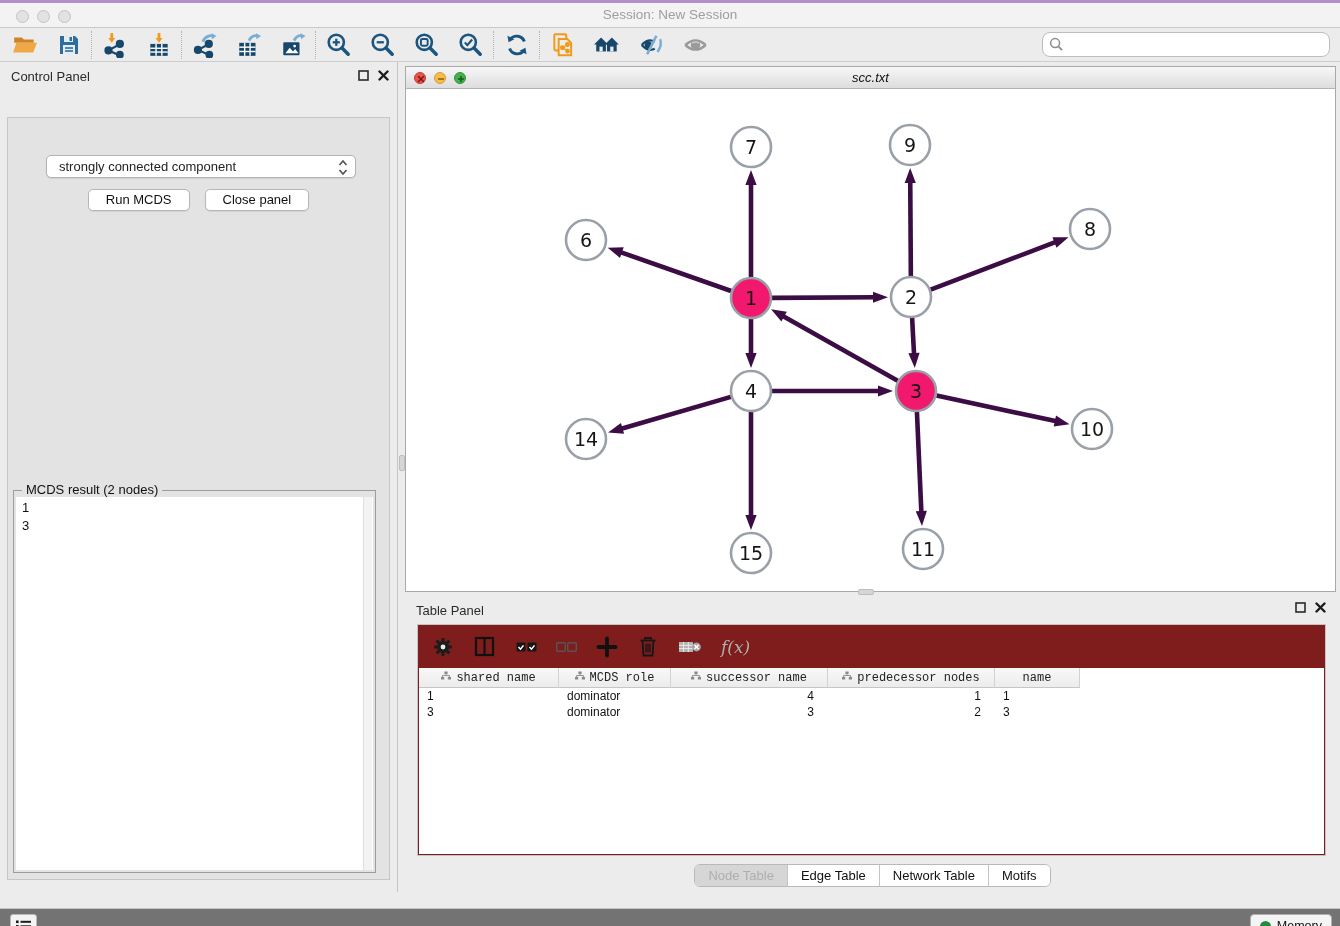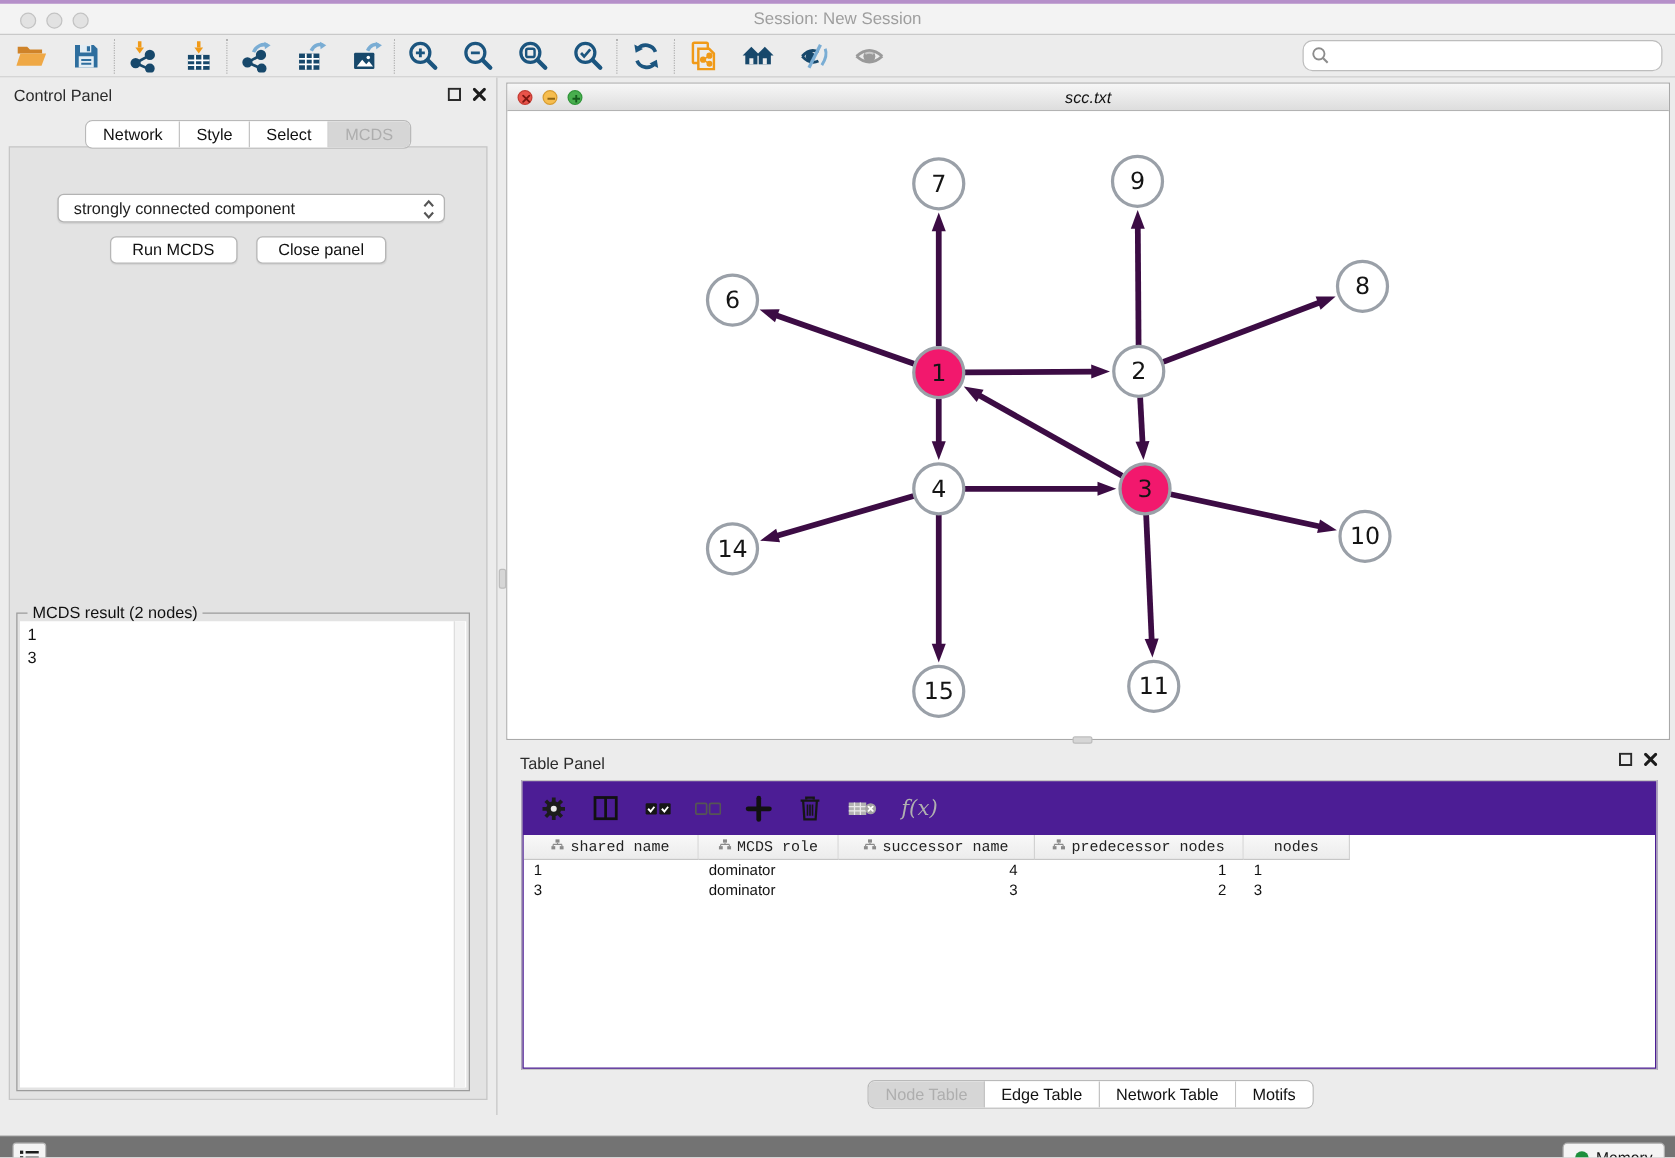--- a/index.html
+++ b/index.html
@@ -62,21 +62,21 @@
   .tl { position:absolute; top:5px; display:flex; gap:8px; left:8px; }
   .tlb { width:12px; height:12px; border-radius:50%; position:relative; }
   .tlb svg { position:absolute; left:2px; top:2px; }
   .tl-red { background:#e9534a; border:1px solid #c43c33; }
   .tl-yel { background:#f6bd4e; border:1px solid #d79c2f; }
   .tl-grn { background:#48ae4e; border:1px solid #2f9538; }
   .netcanvas { position:absolute; left:0; top:22px; right:0; bottom:0; background:#fff; }
   
   .tpanel { position:absolute; left:405px; top:596px; width:935px; height:296px; background:#ececec; }
   .tpanel-box { position:absolute; left:12px; right:14px; top:28px; height:232px;
-    background:#4c1d95; border:1px solid #c4c4c4; }
+    background:#7f1d1d; border:1px solid #c4c4c4; }
   .t-toolbar { position:absolute; left:0; top:0; right:0; height:43px; display:flex; align-items:center; padding-left:14px; gap:19px; }
   .t-table { position:absolute; left:1px; right:1px; top:43px; bottom:1px; background:#fff; overflow:hidden; }
   .thead { display:flex;font-family:Liberation Mono, monospace; }
   .th { height:20px; background:linear-gradient(#f8f8f8,#ececec); border-right:1px solid #d2d2d2;
     border-bottom:1px solid #c6c6c6; display:flex; align-items:center; justify-content:center; gap:5px;
     font-size:12px; color:#222; flex:0 0 auto; }
   .trow { display:flex; }
   .td { height:16px; font-size:12px; color:#111; padding:1px 8px 0 8px; flex:0 0 auto; }
   .td-right { text-align:right; padding-right:14px; }
   .tp-tabs-wrap { position:absolute; left:0; right:0; top:268px; text-align:center; }
@@ -292,26 +292,20 @@
             <rect x="1" y="1" width="9" height="9" fill="none" stroke="#2a2a2a" stroke-width="1.6"></rect>
           </svg>
         <svg width="11" height="11" viewBox="0 0 11 11">
             <g stroke="#1c1c1c" stroke-width="2.4" stroke-linecap="round">
               <line x1="1.5" y1="1.5" x2="9.5" y2="9.5"></line>
               <line x1="9.5" y1="1.5" x2="1.5" y2="9.5"></line>
             </g>
           </svg>
       </div>
     </div>
-    <div class="cp-tabs-wrap"><div class="seggroup" id="cp-tabs">
-          <div class="seg">Network</div>
-          <div class="seg">Style</div>
-          <div class="seg">Select</div>
-          <div class="seg seg-active">MCDS</div>
-        </div></div>
     <div class="cpanel-box">
       <div class="combo">
         <span>strongly connected component</span>
         <svg width="10" height="17" viewBox="0 0 10 17">
             <path d="M1.5 6L5 2l3.5 4" fill="none" stroke="#555" stroke-width="1.7"></path>
             <path d="M1.5 11L5 15l3.5-4" fill="none" stroke="#555" stroke-width="1.7"></path>
           </svg>
       </div>
       <div class="btnrow">
         <button class="pushbtn">Run MCDS</button>
@@ -575,21 +569,21 @@
             <div class="th" style="width: 167px;">
               <span><svg width="10" height="10" viewBox="0 0 10 10">
                   <rect x="3.4" y="0.5" width="3.2" height="2.6" fill="#8a8a8a"></rect>
                   <path d="M5 3.1v1.4M1.5 4.5h7M1.5 4.5v1.4M8.5 4.5v1.4" stroke="#8a8a8a" stroke-width="0.9" fill="none"></path>
                   <rect x="0" y="5.9" width="3.2" height="2.6" fill="#8a8a8a"></rect>
                   <rect x="6.8" y="5.9" width="3.2" height="2.6" fill="#8a8a8a"></rect>
                 </svg></span>
               <span>predecessor nodes</span>
             </div>
             <div class="th" style="width: 85px;">
-              <span>nodes</span>
+              <span>name</span>
             </div>
           </div>
         <div id="table-body">
             <div class="trow">
               <div class="td" style="width: 140px;">1</div>
               <div class="td" style="width: 112px;">dominator</div>
               <div class="td td-right" style="width: 157px;">4</div>
               <div class="td td-right" style="width: 167px;">1</div>
               <div class="td" style="width: 85px;">1</div>
             </div>

